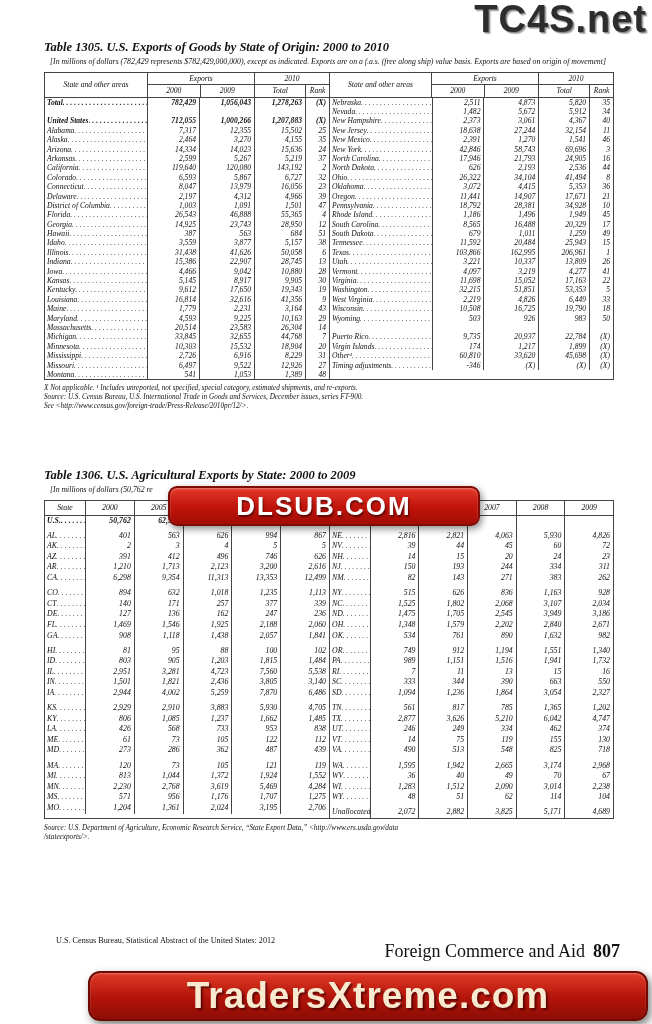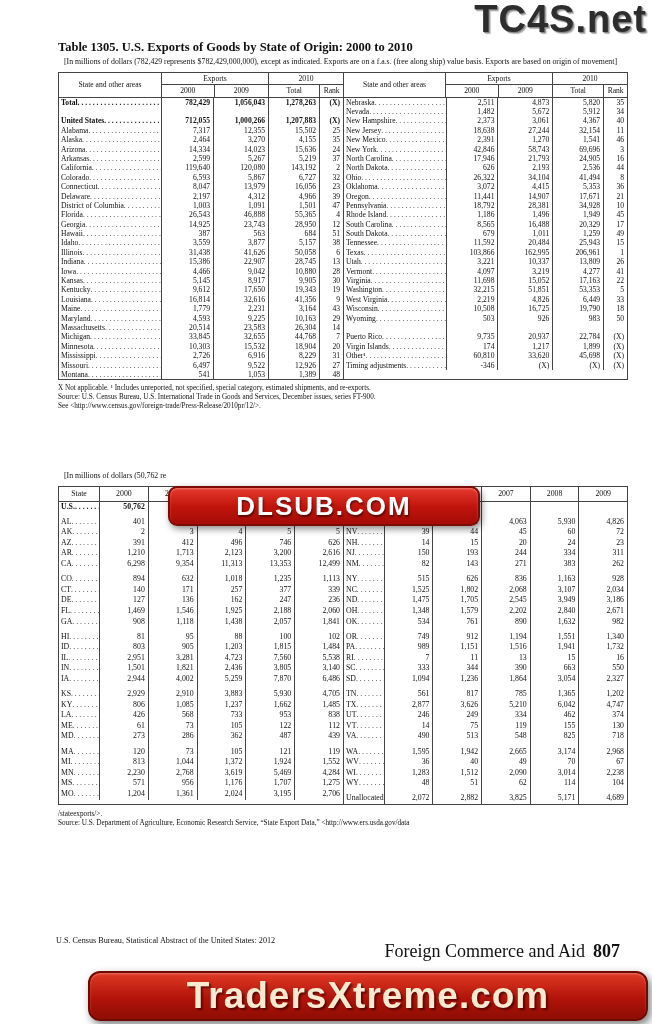--- a/index.html
+++ b/index.html
@@ -3,21 +3,21 @@
 <meta charset="utf-8">
 <style>
   * { box-sizing: border-box; }
   html,body { margin:0; padding:0; }
   body {
     width:652px; height:1024px; position:relative; overflow:hidden;
     background:#fff; color:#111;
     font-family:"Liberation Serif", serif;
   }
   
-  .tbl-block { position:absolute; left:58px; width:570px; }
+  .tbl-block { position:absolute; left:44px; width:570px;font-style:italic; }
   #t1305-block { top:40px; }
   #t1306-block { top:468px; }
   .tbl-title { font-weight:bold; font-size:12.5px; line-height:14px; }
   .tbl-note  { font-size:7.8px; line-height:9.6px; margin-top:3px; width:562px;padding-left:6px; }
   
   .tablebox { margin-top:5px; border:1px solid #444; display:flex; background:#fff; }
   .panel { width:284px; }
   .panel + .panel { border-left:1px solid #444; }
   
   .t1305-head { display:flex; height:25px; border-bottom:1px solid #444; font-size:7.6px; }
@@ -731,20 +731,21 @@
     </div>
 
     <div class="footnotes">
       <div>X Not applicable.  ¹ Includes unreported, not specified, special category, estimated  shipments, and re-exports.</div>
       <div>Source: U.S. Census Bureau, U.S. International Trade in Goods and Services, December issues, series FT-900.</div>
       <div>See &lt;http://www.census.gov/foreign-trade/Press-Release/2010pr/12/&gt;.</div>
     </div>
   </div>
 
   <div class="tbl-block" id="t1306-block">
+    <div class="tbl-title">Table 1306. U.S. Agricultural Exports by State: 2000 to 2009</div>
     <div class="tbl-note">[In millions of dollars (50,762 re</div>
 
     <div class="tablebox t1306">
       <div class="panel">
         <div class="t1306-head">
           <div class="h-state6">State</div>
           <div class="hy">2000</div>
           <div class="hy">2005</div>
           <div class="hy">2007</div>
           <div class="hy">2008</div>
@@ -1455,22 +1456,22 @@
               <div class="num">2,882</div>
               <div class="num">3,825</div>
               <div class="num">5,171</div>
               <div class="num">4,689</div>
             </div>
           </div>
       </div>
     </div>
 
     <div class="srcline">
+      <div>Source: U.S. Department of Agriculture, Economic Research Service, “State Export Data,” &lt;http://www.ers.usda.gov/data</div>
       <div>/stateexports/&gt;.</div>
-      <div>Source: U.S. Department of Agriculture, Economic Research Service, “State Export Data,” &lt;http://www.ers.usda.gov/data</div>
     </div>
   </div>
 
   <div id="section-line">
     <span>Foreign Commerce and Aid</span><span class="pg">807</span>
   </div>
   <div id="credit-line">U.S. Census Bureau, Statistical Abstract of the United States: 2012</div>
 
   <div id="wm-top">TC4S.net</div>
   <div id="wm-mid">DLSUB.COM</div>

